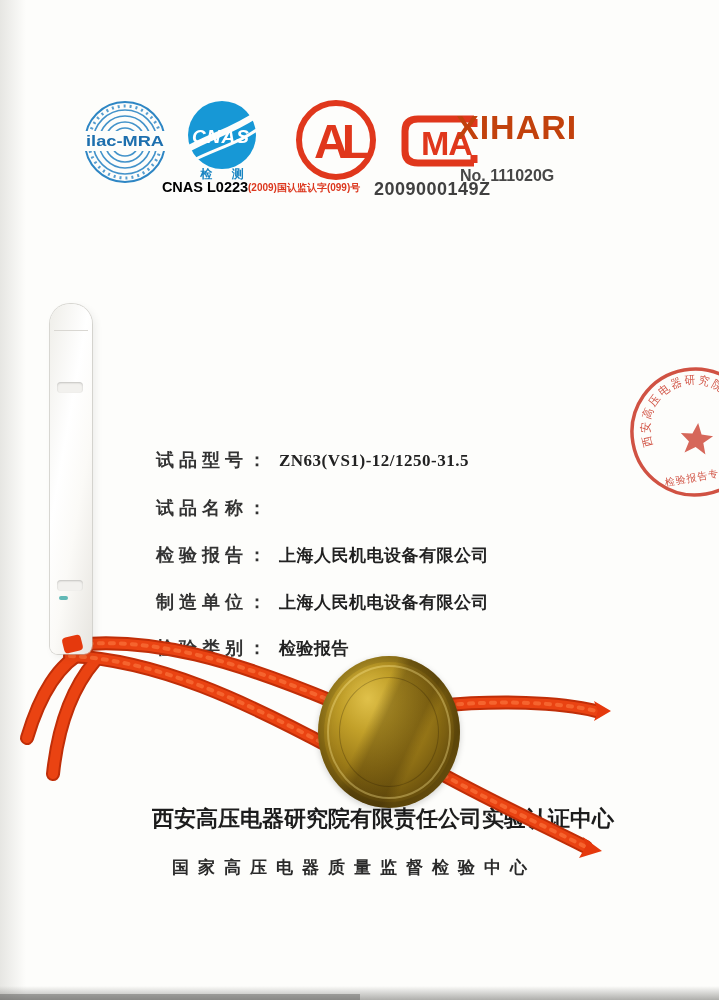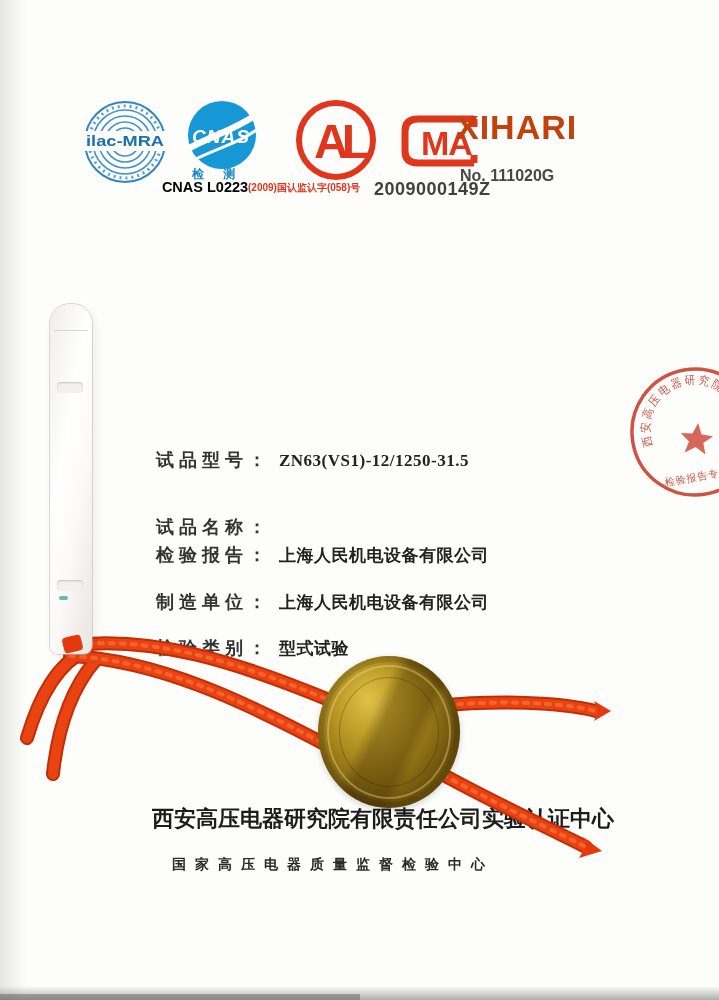--- a/index.html
+++ b/index.html
@@ -11,21 +11,21 @@
   
   .shade-left{position:absolute;left:0;top:0;bottom:0;width:26px;
     background:linear-gradient(to right,rgba(150,148,140,.22),rgba(255,255,255,0));}
   .shade-bottom{position:absolute;left:0;right:0;bottom:0;height:14px;
     background:linear-gradient(to top,rgba(110,110,106,.55),rgba(110,110,106,0));}
   .shade-bottom-dark{position:absolute;left:0;bottom:0;width:360px;height:6px;
     background:rgba(90,90,88,.45);}
   
   .ilac{position:absolute;left:84px;top:98px;}
   .cnas{position:absolute;left:184px;top:100px;}
-  .cnas-cap1{position:absolute;left:184px;top:166px;width:76px;text-align:left;
+  .cnas-cap1{position:absolute;left:184px;top:166px;width:76px;text-align:center;
     font-size:12px;letter-spacing:8px;text-indent:8px;font-weight:700;color:#1a85c2;}
   .cnas-cap2{position:absolute;left:157px;top:179px;width:96px;text-align:center;
     font-size:14.5px;font-weight:800;color:#000000;}
   .almark{position:absolute;left:288px;top:96px;}
   .al-cap{position:absolute;left:248px;top:181px;white-space:nowrap;
     font-size:10px;font-weight:600;color:#dc371e;}
   .cmamark{position:absolute;left:396px;top:112px;}
   .cma-cap{position:absolute;left:374px;top:179px;white-space:nowrap;
     font-size:18px;font-weight:800;letter-spacing:.5px;color:#404040;}
   .xihari{position:absolute;left:456px;top:108px;font-size:34px;font-weight:900;
@@ -37,21 +37,21 @@
     font-family:"Liberation Serif",serif;}
   
   .frow{position:absolute;left:156px;display:flex;align-items:baseline;white-space:nowrap;}
   .flabel{font-size:18px;letter-spacing:5px;font-weight:600;color:#333;
     font-family:Liberation Serif, serif;}
   .fvalue{font-size:17px;margin-left:8px;font-weight:600;color:#222;letter-spacing:.5px;
     font-family:"Liberation Serif",serif;}
   
   .footer1{position:absolute;left:152px;top:804px;font-size:22px;font-weight:800;
     color:#1c1c1c;white-space:nowrap;font-family:"Liberation Serif",serif;}
-  .footer2{position:absolute;left:172px;top:856px;font-size:14px;font-weight:700;
+  .footer2{position:absolute;left:172px;top:856px;font-size:17px;font-weight:700;
     letter-spacing:9px;color:#2a2a2a;white-space:nowrap;font-family:"Liberation Serif",serif;}
   
   .seal{position:absolute;left:318px;top:656px;width:142px;height:152px;border-radius:50%;
     background:radial-gradient(ellipse at 35% 28%, #e0c14a 0%, #c2a029 22%, #9c7b18 46%,
       #6e540e 72%, #8a6c16 88%, #5a450b 100%);
     box-shadow:inset 0 0 0 6px rgba(0,0,0,.10), inset 0 0 20px rgba(55,38,0,.35),
       0 2px 6px rgba(0,0,0,.18);}
   .seal-ring1{position:absolute;inset:9px;border-radius:50%;
     border:2px solid rgba(255,236,150,.35);}
   .seal-ring2{position:absolute;inset:21px;border-radius:50%;
@@ -117,54 +117,54 @@
     <path d="M 10,60 C 34,48 58,42 78,26" stroke="#fdfdfb" stroke-width="3" fill="none"></path>
     <text x="37" y="43" text-anchor="middle" font-size="19" font-weight="900" font-style="italic" fill="#ffffff" letter-spacing="1">CNAS</text>
   </svg>
   <div class="cnas-cap1">检 测</div>
   <div class="cnas-cap2">CNAS L0223</div>
 
   <svg class="almark" width="96" height="92" viewBox="0 0 96 92">
     <circle cx="48" cy="44" r="37" fill="none" stroke="#e0371c" stroke-width="6"></circle>
     <text x="26" y="62" font-size="48" font-weight="900" fill="#e0371c" letter-spacing="-7">AL</text>
   </svg>
-  <div class="al-cap">(2009)国认监认字(058)号</div>
+  <div class="al-cap">(2009)国认监认字(099)号</div>
 
   <svg class="cmamark" width="90" height="60" viewBox="0 0 90 60">
     <g stroke="#e0371c" stroke-width="7" fill="none">
       <path d="M 78,7 H 22 Q 9,7 9,19 V 39 Q 9,51 22,51 H 78"></path>
       <path d="M 78,7 L 78,15"></path>
       <path d="M 78,51 L 78,43"></path>
     </g>
     <text x="25" y="43" font-size="34" font-weight="900" fill="#e0371c" letter-spacing="-1">MA</text>
   </svg>
   <div class="cma-cap">2009000149Z</div>
 
   <div class="xihari">XIHARI</div>
   <div class="report-no">No. 111020G</div>
 
 
   <div class="frow" style="top:448px;">
     <span class="flabel">试品型号：</span>
     <span class="fvalue">ZN63(VS1)-12/1250-31.5</span>
   </div>
-  <div class="frow" style="top:496px;margin-top:19px;">
+  <div class="frow" style="top:496px;">
     <span class="flabel">试品名称：</span>
   </div>
   <div class="frow" style="top:543px;">
     <span class="flabel">检验报告：</span>
     <span class="fvalue">上海人民机电设备有限公司</span>
   </div>
   <div class="frow" style="top:590px;">
     <span class="flabel">制造单位：</span>
     <span class="fvalue">上海人民机电设备有限公司</span>
   </div>
   <div class="frow" style="top:636px;">
     <span class="flabel">检验类别：</span>
-    <span class="fvalue">型式试验</span>
+    <span class="fvalue">检验报告</span>
   </div>
 
   <div class="footer1">西安高压电器研究院有限责任公司实验认证中心</div>
   <div class="footer2">国家高压电器质量监督检验中心</div>
 
   <svg class="abs" style="left:0;top:0;" width="719" height="1000" viewBox="0 0 719 1000">
     <g fill="none" stroke-linecap="round">
       <g stroke="#c02e08" stroke-width="14">
         <path d="M 86,650 C 58,664 40,694 27,738"></path>
         <path d="M 95,661 C 72,688 58,726 53,774"></path>

